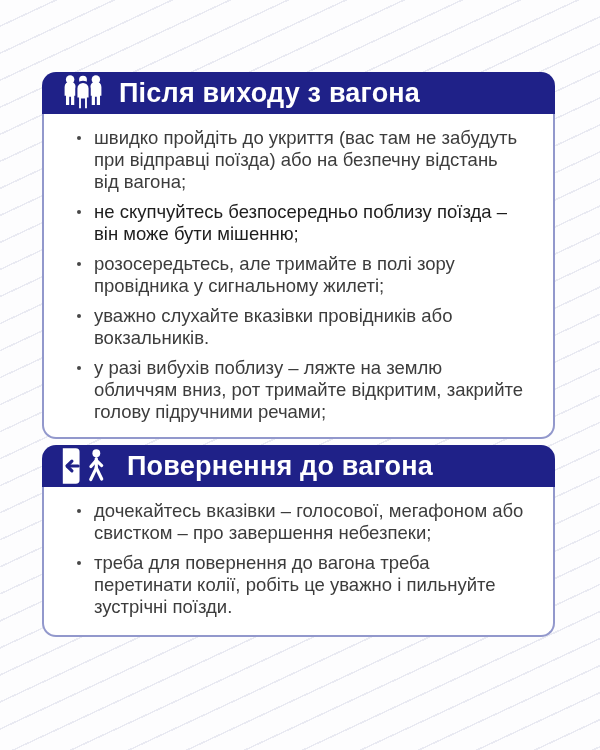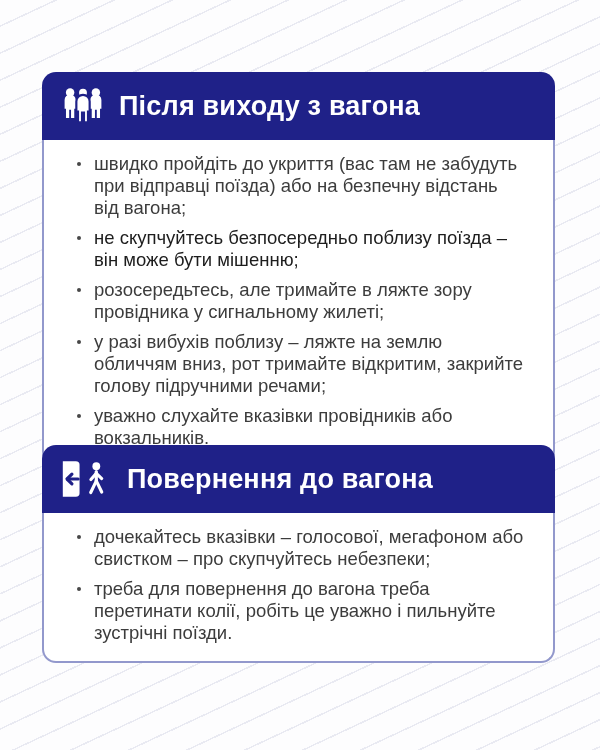--- a/index.html
+++ b/index.html
@@ -20,21 +20,21 @@
       var(--line) 23px, var(--line) 24.5px);
     position:relative;
     overflow:hidden;
   }
   .card{
     position:absolute;
     left:42px;
     width:513px;
   }
   .card-header{
-    height:68px;
+    height:42px;
     background:var(--navy);
     border-radius:14px 14px 0 0;
     display:flex;
     align-items:center;
     gap:13px;
     padding:17px 18px;
   }
   .card-title{
     color:#ffffff;
     font-size:27px;
@@ -105,23 +105,23 @@
           <path d="M -6.4 10.8 A 6.4 6.4 0 0 1 6.4 10.8 L 6.4 20.5 L 4.8 20.5 L 4.8 31 L 1 31 L 1 21.5 L -1 21.5 L -1 31 L -4.8 31 L -4.8 20.5 L -6.4 20.5 Z"></path>
         </g>
       </svg>
     </span>
     <h2 class="card-title">Після виходу з вагона</h2>
   </div>
   <div class="card-body">
     <ul class="bullets">
         <li>швидко пройдіть до укриття (вас там не забудуть при відправці поїзда) або на безпечну відстань від вагона;</li>
         <li class="bold">не скупчуйтесь безпосередньо поблизу поїзда – він може бути мішенню;</li>
-        <li>розосередьтесь, але тримайте в ляжте зору провідника у сигнальному жилеті;</li>
+        <li>розосередьтесь, але тримайте в полі зору провідника у сигнальному жилеті;</li>
+        <li>уважно слухайте вказівки провідників або вокзальників.</li>
         <li>у разі вибухів поблизу – ляжте на землю обличчям вниз, рот тримайте відкритим, закрийте голову підручними речами;</li>
-        <li>уважно слухайте вказівки провідників або вокзальників.</li>
       </ul>
   </div>
 </section>
 
 <section class="card" id="card-return">
   <div class="card-header">
     <span class="hdr-icon">
       <svg width="54" height="38" viewBox="0 0 58 40" aria-hidden="true">
 
         <path d="M3 1 L17 1 A4 4 0 0 1 21 5 L21 35 A4 4 0 0 1 17 39 L3 39 Z" fill="#ffffff"></path>
@@ -138,17 +138,17 @@
           <path d="M39 14 L44.8 19.5"></path>
           <path d="M39 22 L33 34.5"></path>
           <path d="M39 22 L44.8 34"></path>
         </g>
       </svg>
     </span>
     <h2 class="card-title">Повернення до вагона</h2>
   </div>
   <div class="card-body">
     <ul class="bullets">
-        <li>дочекайтесь вказівки – голосової, мегафоном або свистком – про скупчуйтесь небезпеки;</li>
+        <li>дочекайтесь вказівки – голосової, мегафоном або свистком – про завершення небезпеки;</li>
         <li>треба для повернення до вагона треба перетинати колії, робіть це уважно і пильнуйте зустрічні поїзди.</li>
       </ul>
   </div>
 </section>
 
 </body></html>

